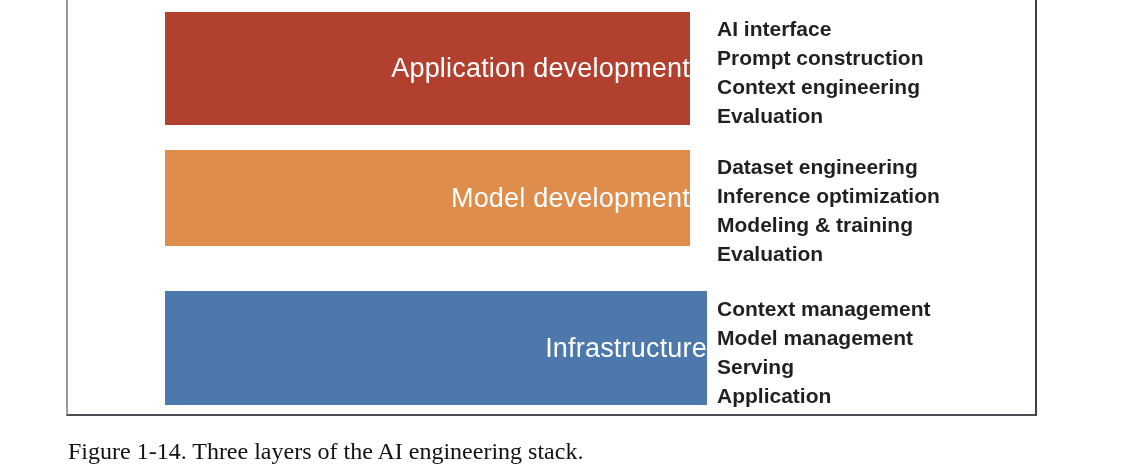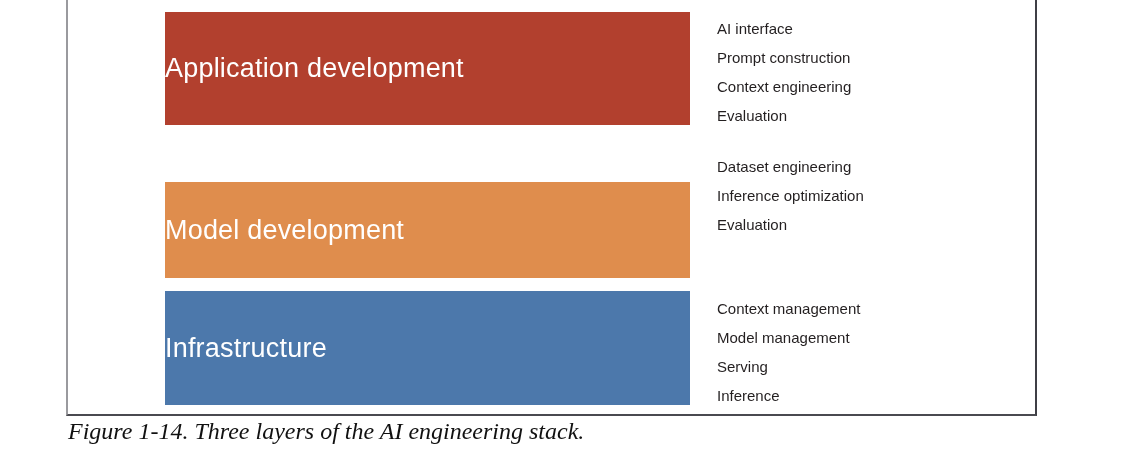--- a/index.html
+++ b/index.html
@@ -38,25 +38,25 @@
     box-sizing: border-box;
   }
 
   
   .stack-row {
     position: absolute;
     left: 165px;
     width: 525px;
     display: flex;
     align-items: center;
-    justify-content: flex-start;
+    justify-content: flex-end;
   }
   .stack-row.row-0 { top: 12px;  height: 113px; }
-  .stack-row.row-1 { top: 150px; height: 96px; margin-top: 32px; }
-  .stack-row.row-2 { top: 291px; height: 114px; }
+  .stack-row.row-1 { top: 150px; height: 96px; }
+  .stack-row.row-2 { top: 291px; height: 114px; padding-left: 17px; }
 
   .band-label {
     color: #ffffff;
     font-size: 27px;
     font-weight: 400;
     letter-spacing: 0.2px;
     line-height: 1;
     white-space: nowrap;
     text-align: center;
   }
@@ -66,34 +66,33 @@
     position: absolute;
     left: 717px;
     width: 330px;
   }
   .detail-list.list-0 { top: 14px; }
   .detail-list.list-1 { top: 152px; }
   .detail-list.list-2 { top: 294px; }
 
   .detail-line {
     color: #231f20;
-    font-size: 15px;
-    font-weight: 400;
+    font-size: 21px;
+    font-weight: 700;
     line-height: 29px;
     white-space: nowrap;
   }
 
   
   .figure-caption {
     position: absolute;
     left: 68px;
-    top: 416px;
+    top: 436px;
     color: #111111;
     font-family: "Liberation Serif", serif;
-    font-style: italic;
     font-size: 24px;
     line-height: 30px;
     white-space: nowrap;
   }
 </style>
 </head>
 <body>
 
 <div id="figure-root">
 
@@ -108,28 +107,29 @@
     <div class="detail-line">Context engineering</div>
     <div class="detail-line">Evaluation</div>
   </div>
 
   <div class="stack-row row-1" style="background-color: rgb(223, 141, 77);">
     <span class="band-label">Model development</span>
   </div>
   <div class="detail-list list-1">
     <div class="detail-line">Dataset engineering</div>
     <div class="detail-line">Inference optimization</div>
+    <div class="detail-line">Modeling &amp; training</div>
     <div class="detail-line">Evaluation</div>
   </div>
 
   <div class="stack-row row-2" style="background-color: rgb(76, 120, 171);">
     <span class="band-label">Infrastructure</span>
   </div>
   <div class="detail-list list-2">
     <div class="detail-line">Context management</div>
     <div class="detail-line">Model management</div>
     <div class="detail-line">Serving</div>
-    <div class="detail-line">Inference</div>
+    <div class="detail-line">Application</div>
   </div>
 
   <div class="figure-caption">Figure 1-14. Three layers of the AI engineering stack.</div>
 
 </div>
 
 </body></html>

